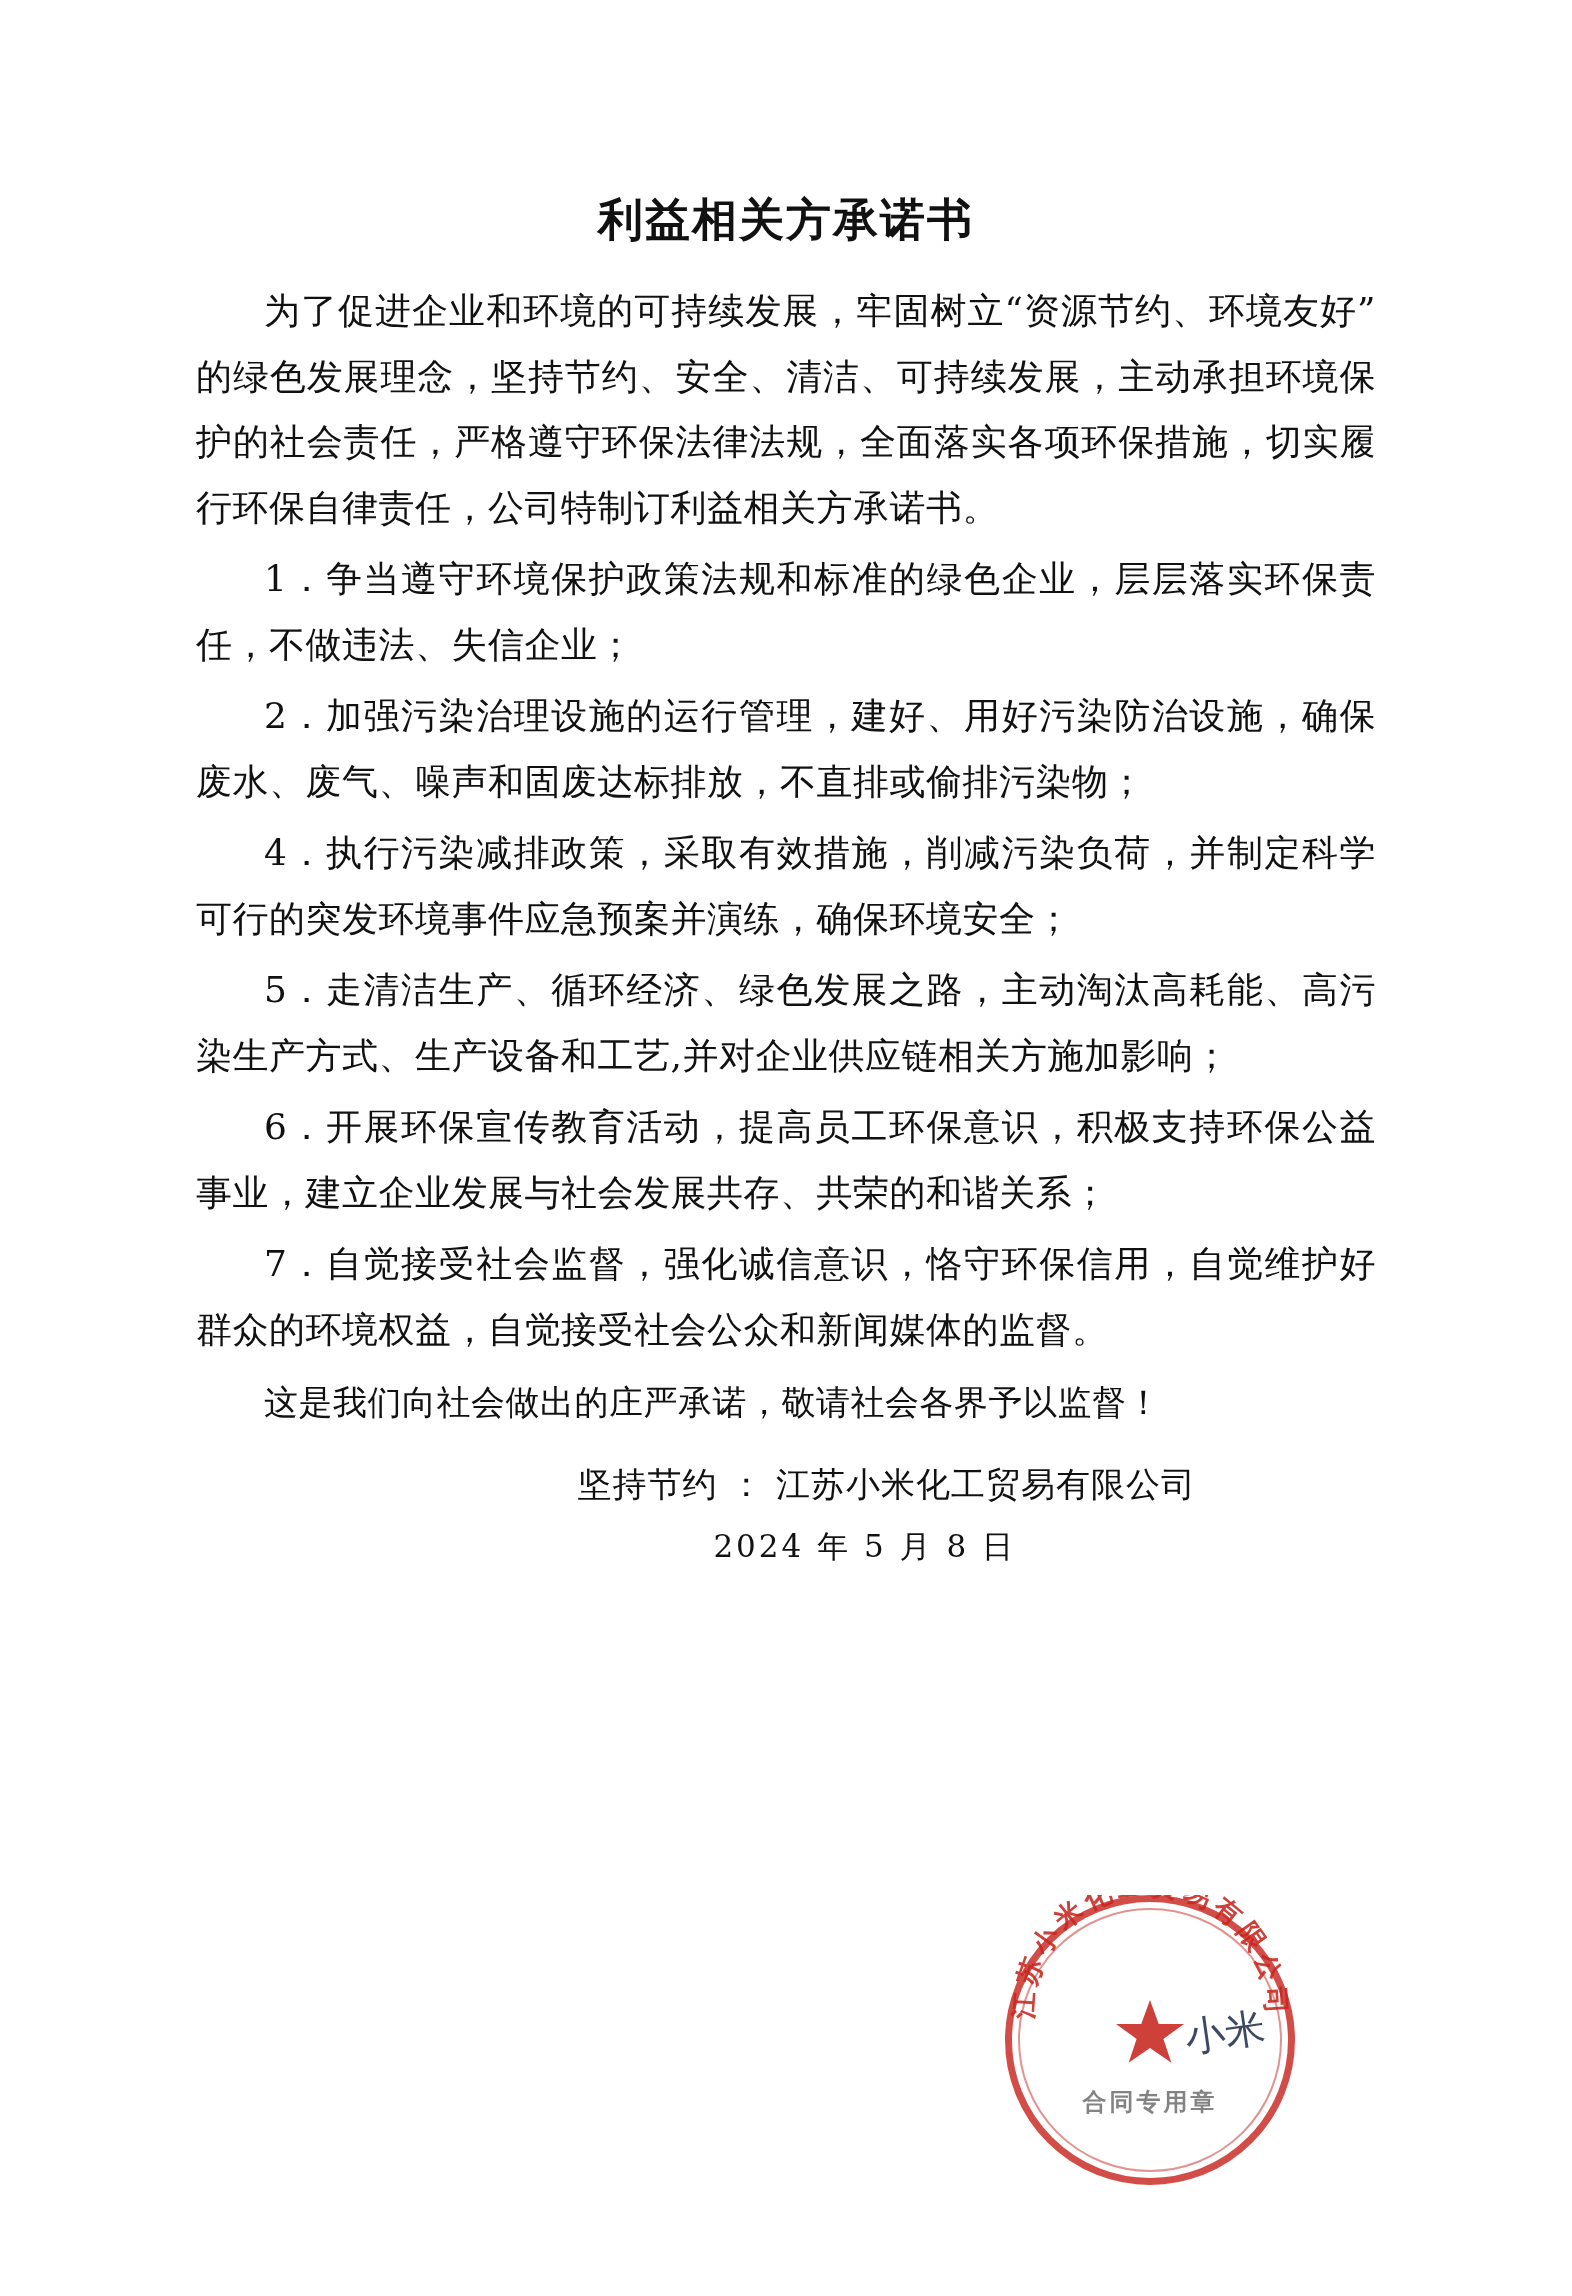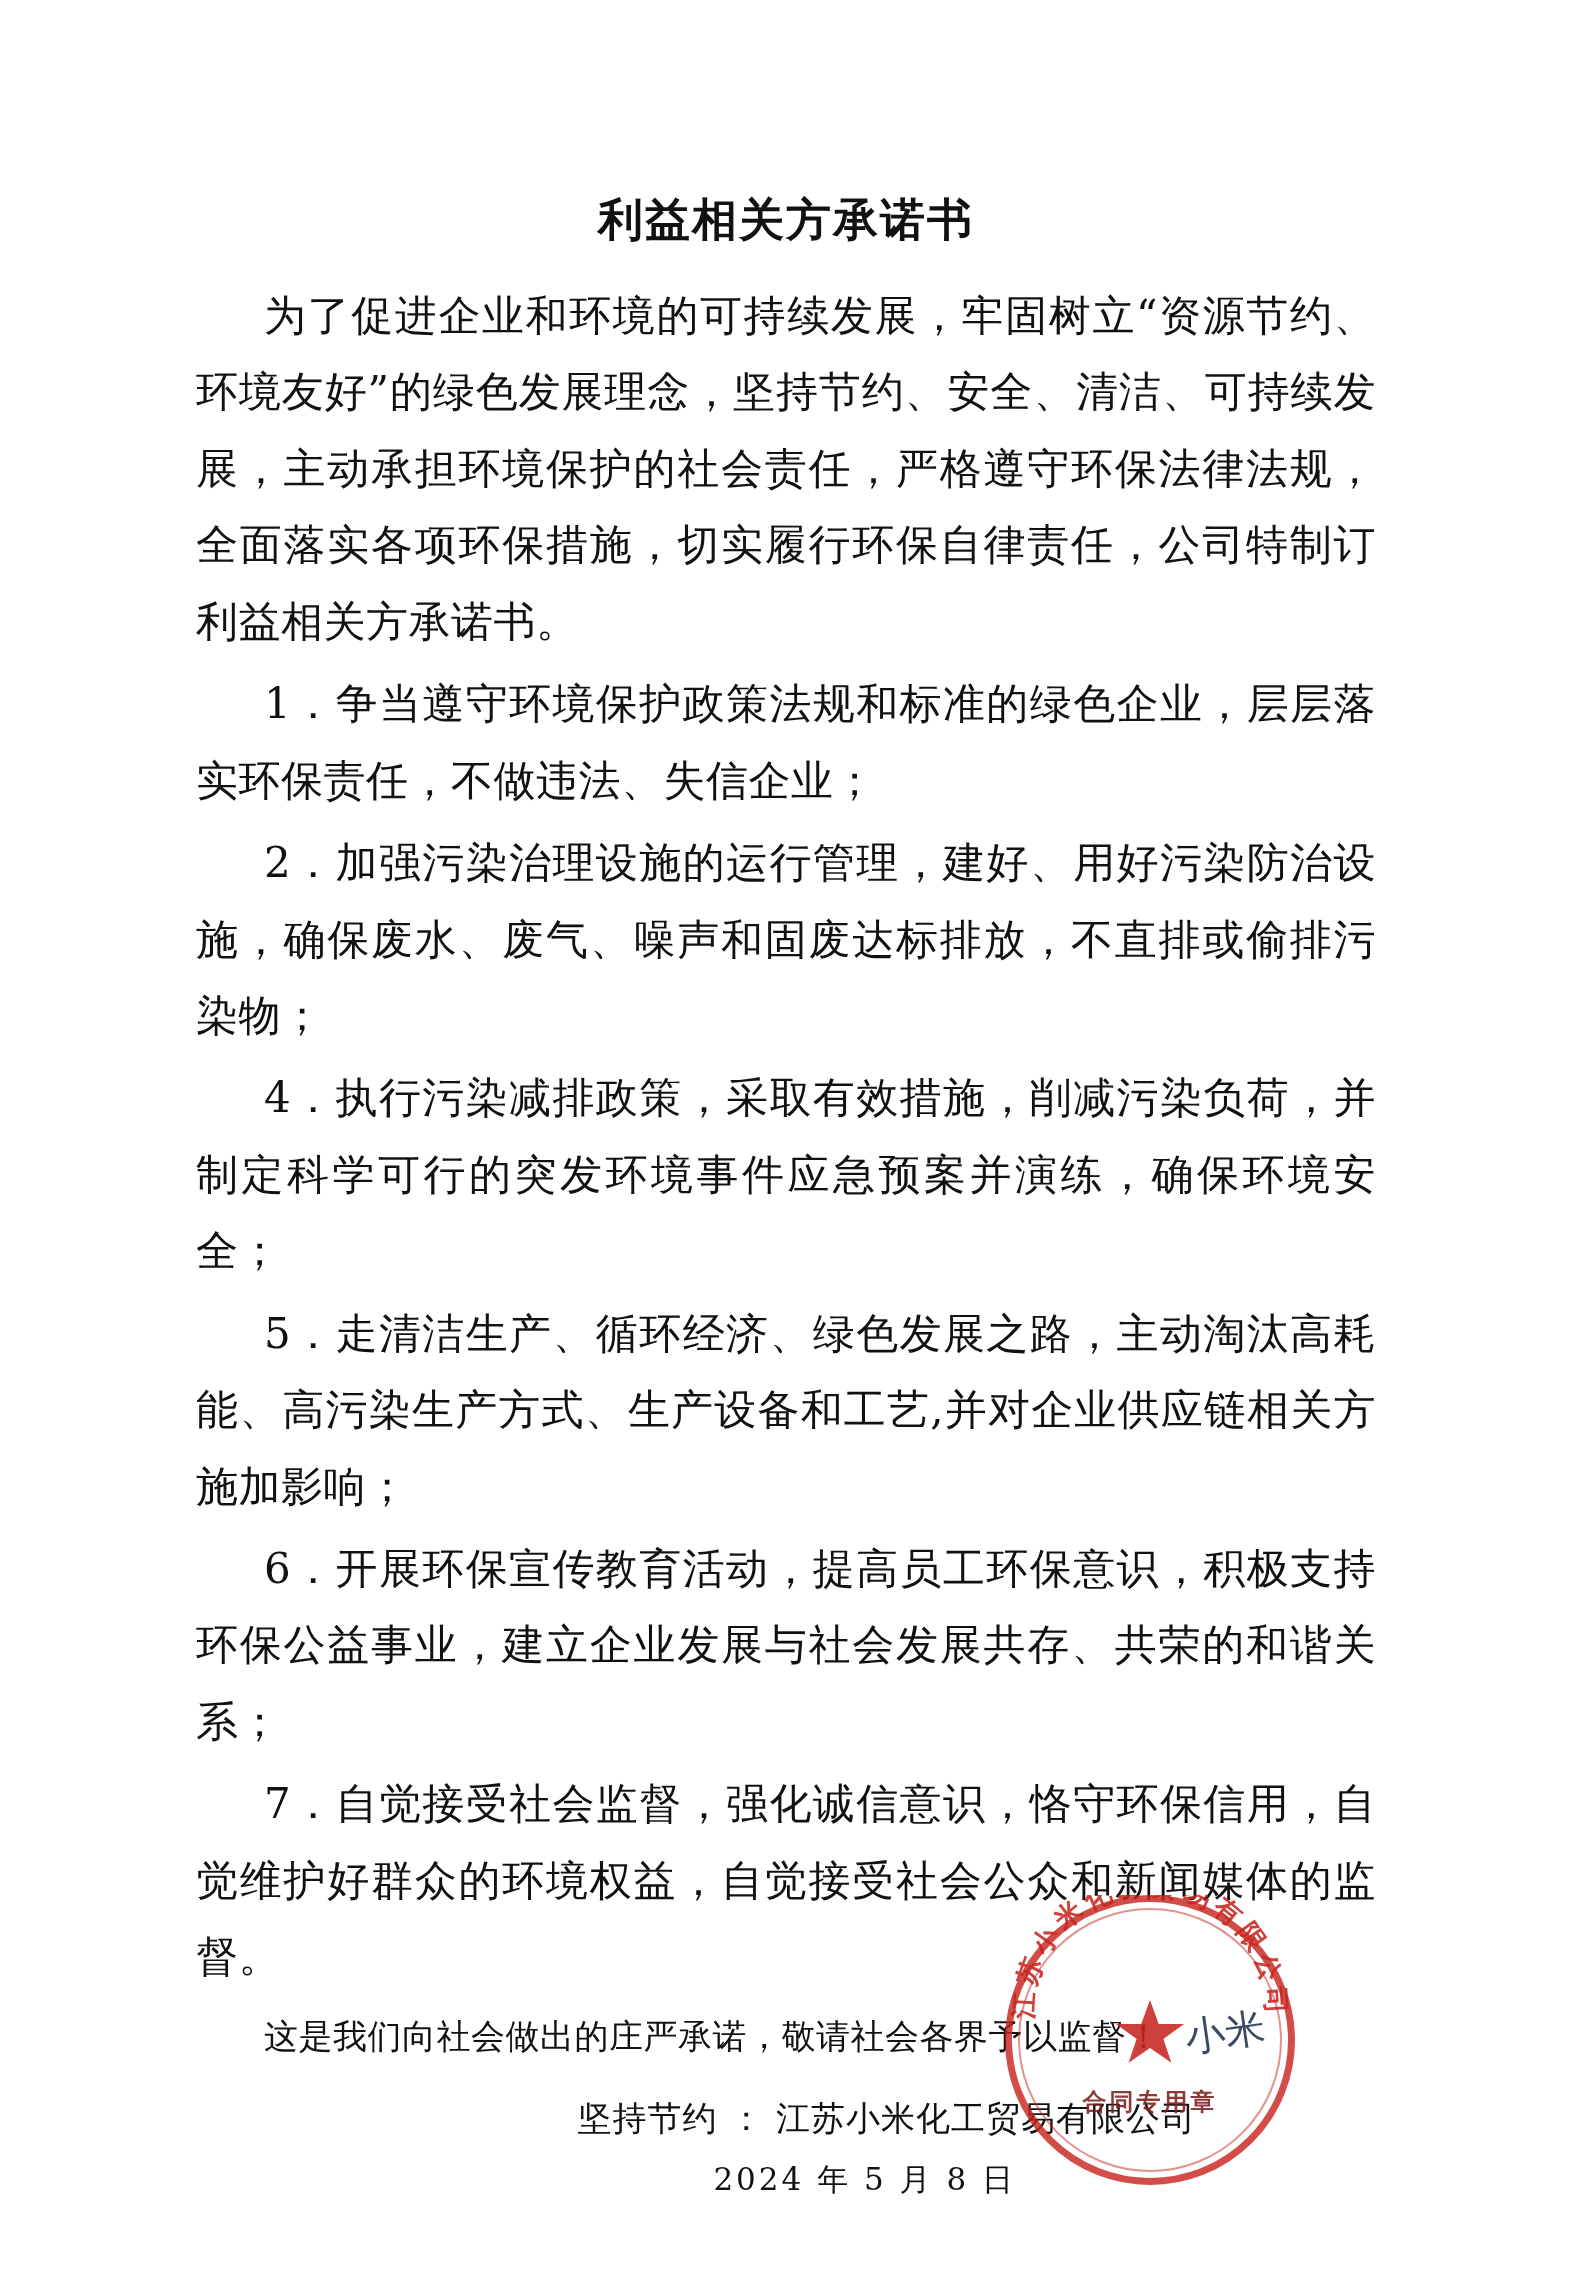--- a/index.html
+++ b/index.html
@@ -23,21 +23,21 @@
   }
   .doc-title {
     text-align: center;
     font-size: 45px;
     font-weight: bold;
     letter-spacing: 2px;
     margin: 40px 0 28px 0;
     font-family: "DejaVu Serif", "Liberation Serif", serif;
   }
   .para {
-    font-size: 42px;
+    font-size: 36px;
     line-height: 1.82;
     text-align: justify;
     text-justify: inter-ideograph;
     margin: 0 0 6px 0;
     text-indent: 0;
     letter-spacing: 0.5px;
   }
   .para.indent {
     text-indent: 68px;
   }
@@ -113,21 +113,21 @@
     font-size: 27px;
     font-weight: bold;
     letter-spacing: 5px;
     opacity: 0.88;
   }
   .seal-sub {
     position: absolute;
     left: 50%;
     top: 66%;
     transform: translateX(-50%);
-    color: #7f1d1d;
+    color: #737373;
     font-size: 24px;
     font-weight: bold;
     letter-spacing: 3px;
     white-space: nowrap;
     opacity: 0.88;
   }
   .signature {
     position: absolute;
     left: 1185px;
     top: 2005px;

